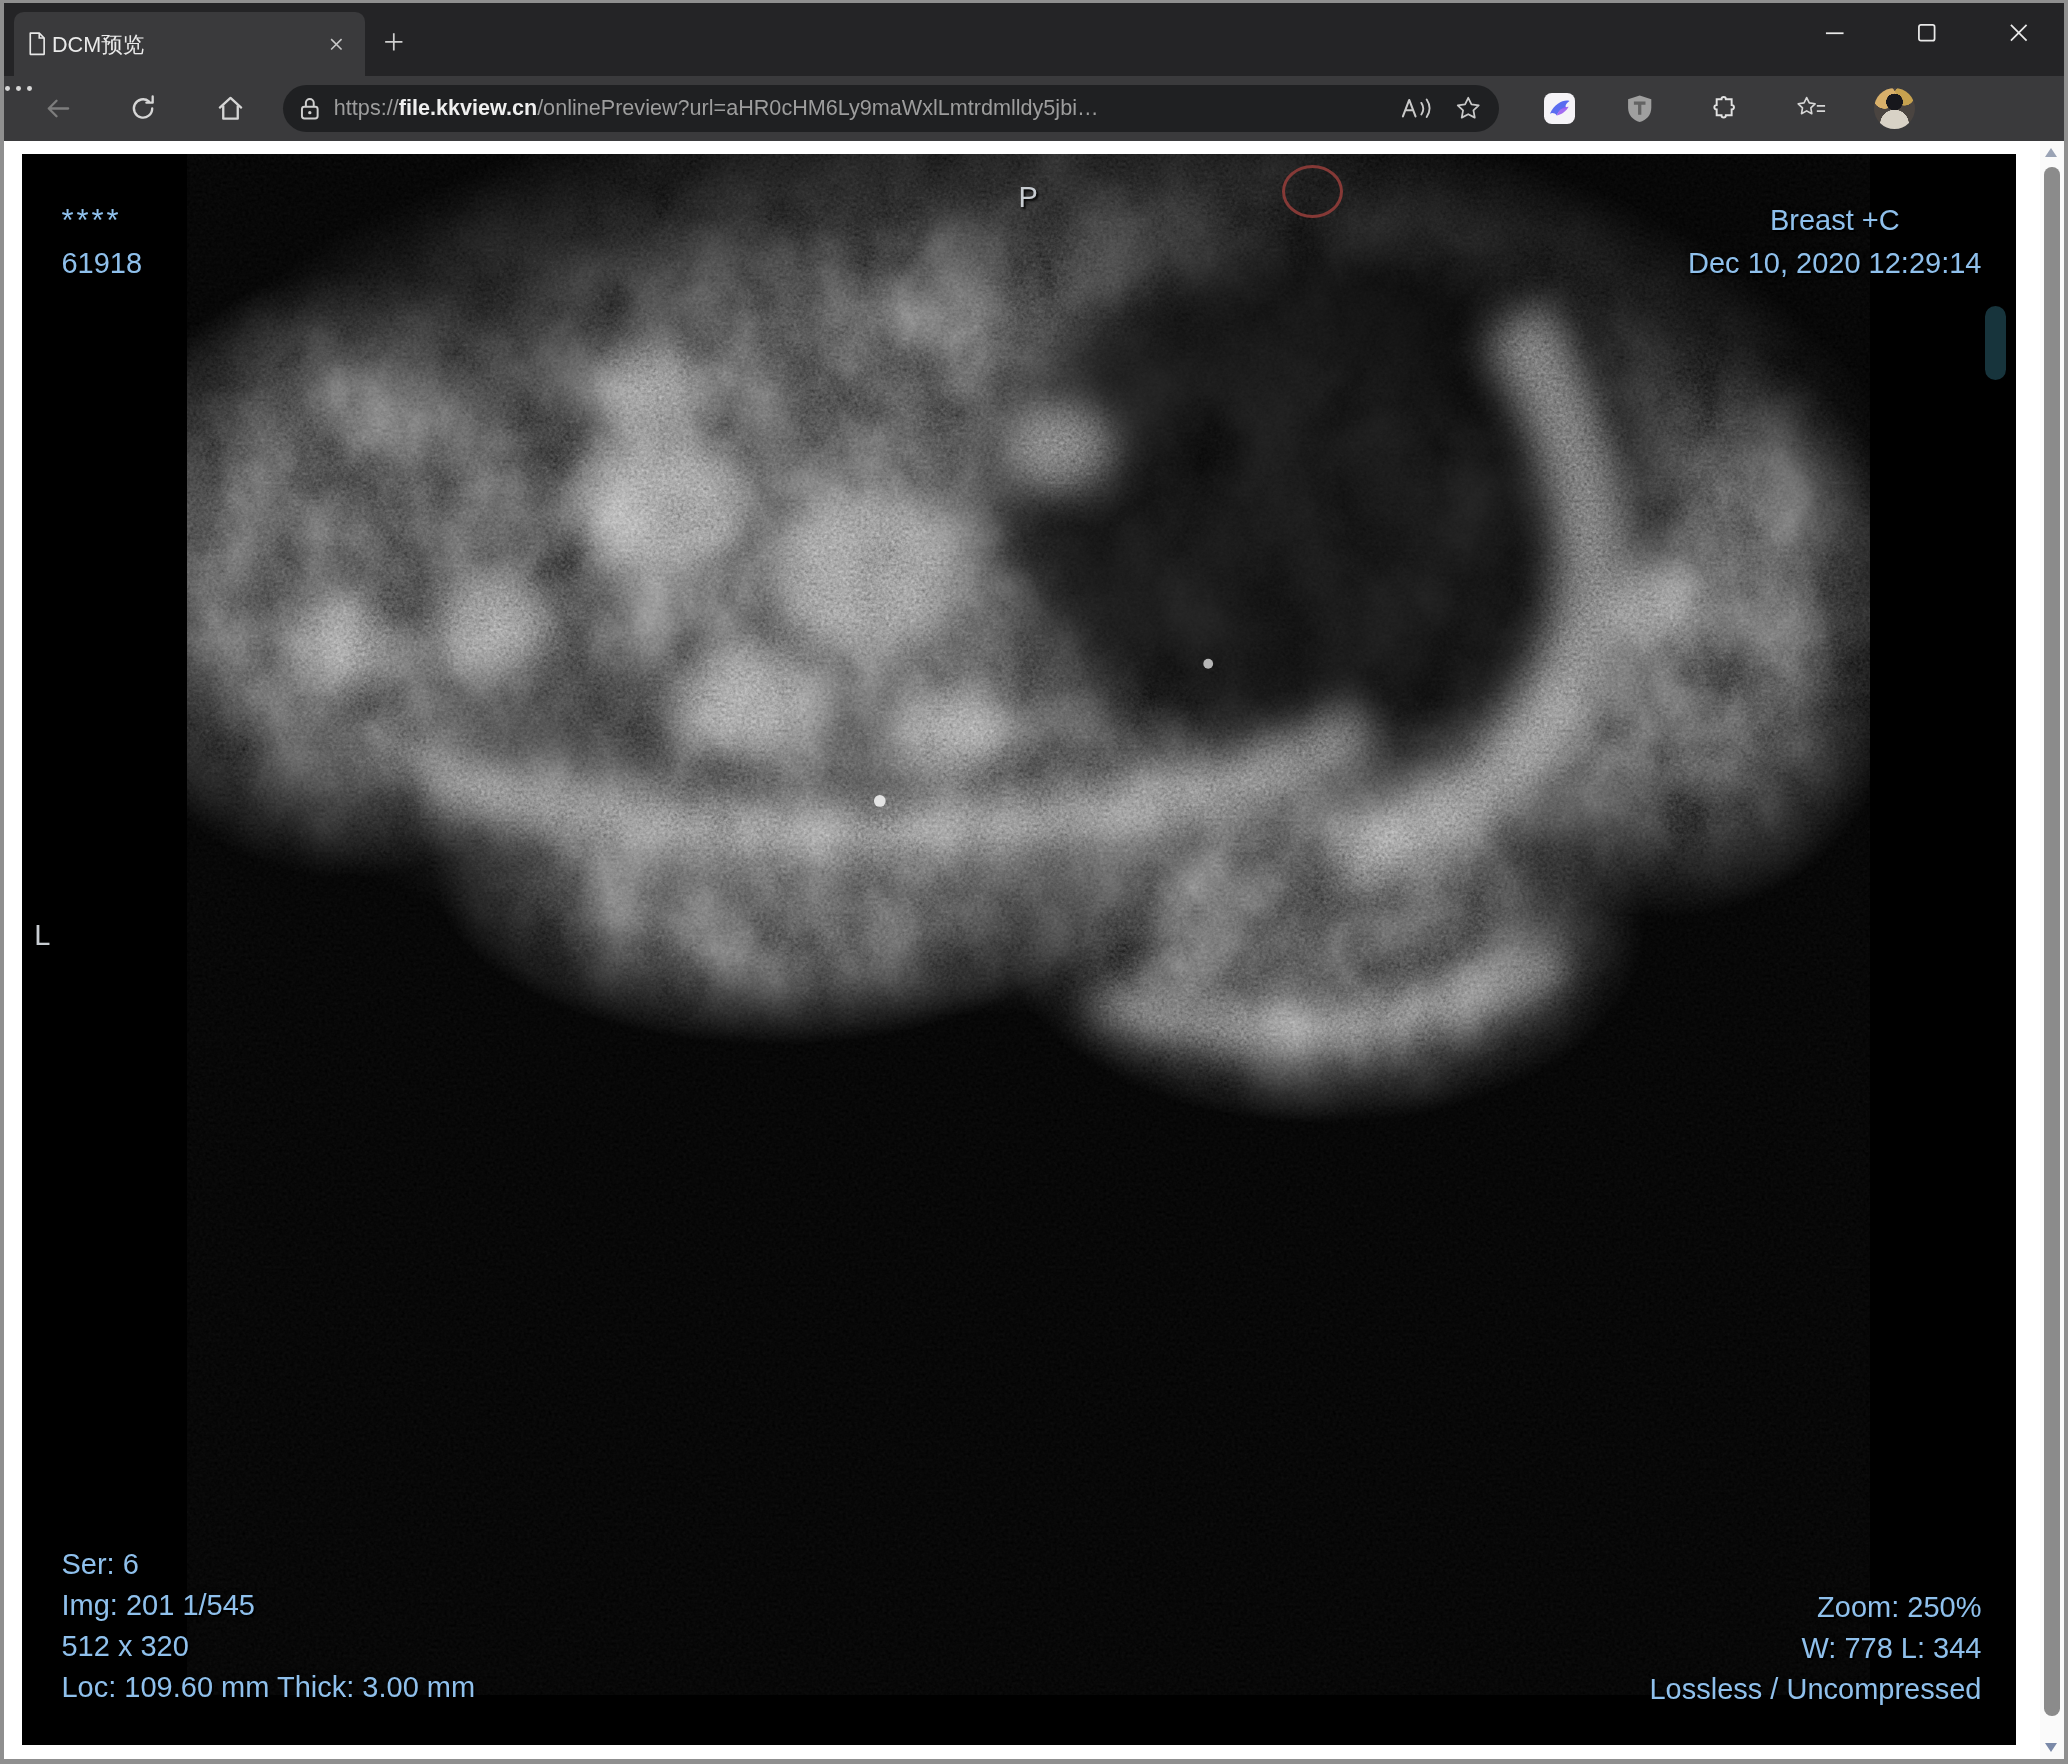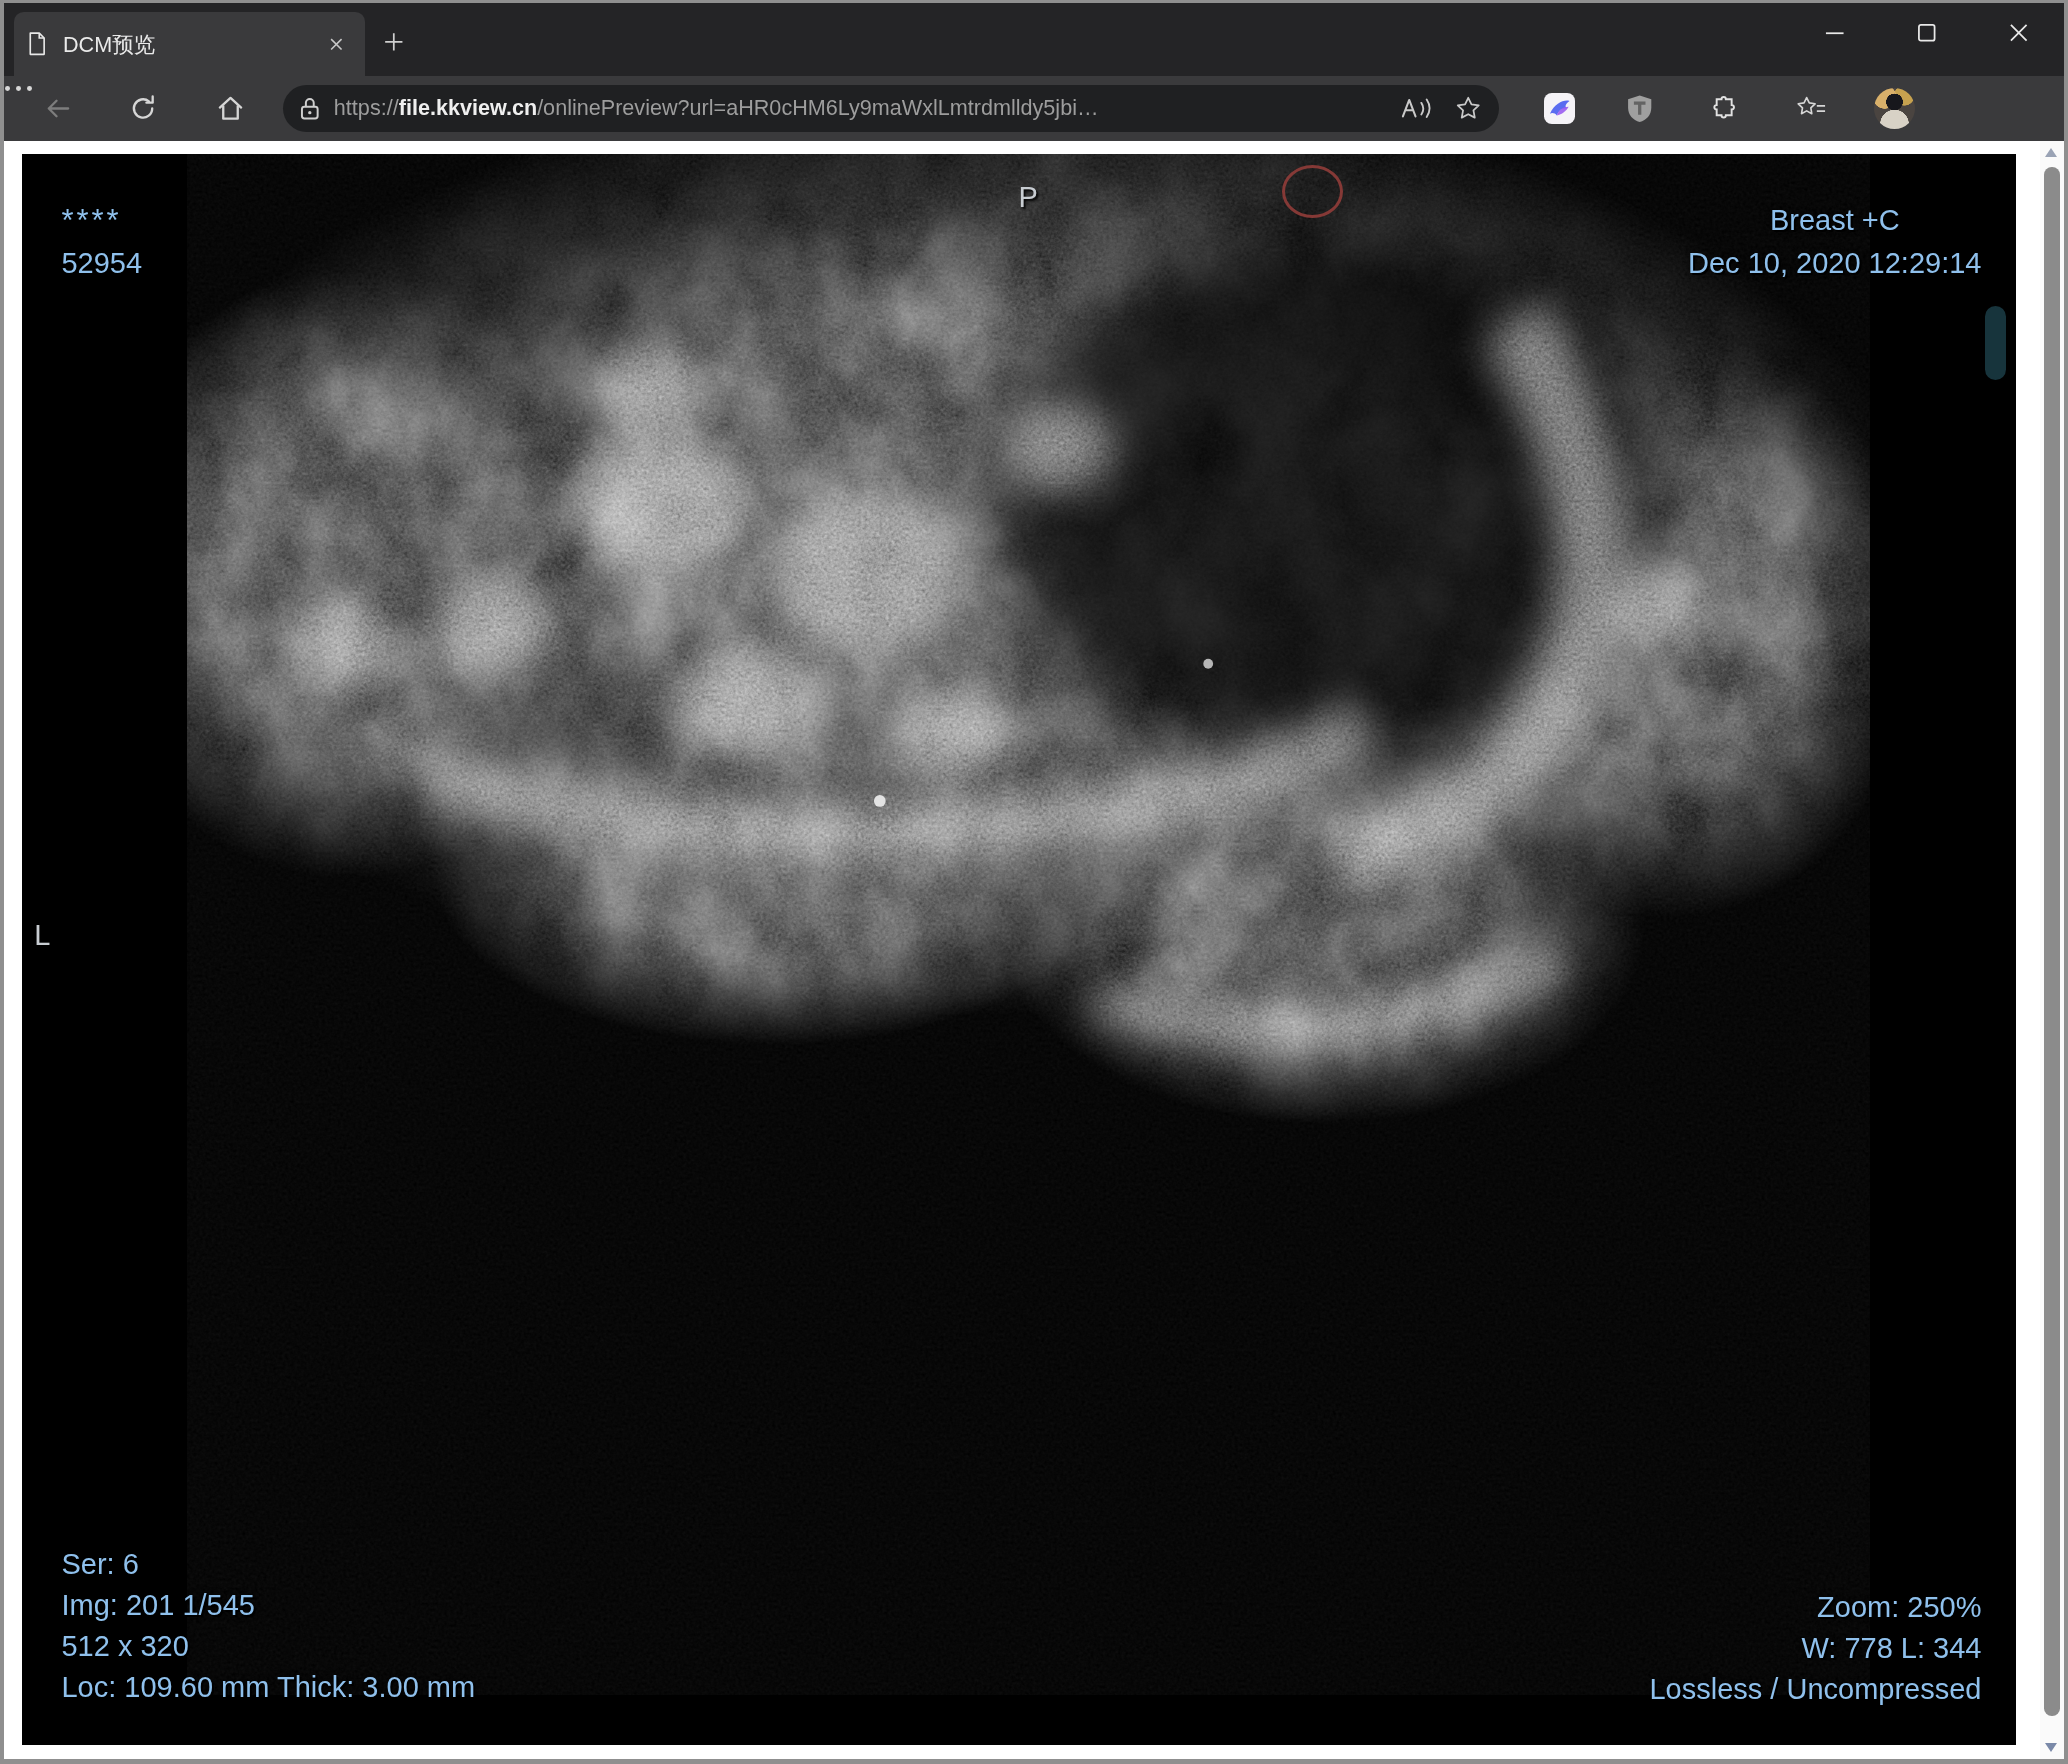--- a/index.html
+++ b/index.html
@@ -14,21 +14,21 @@
   #border-top{ left:0; top:0; width:2068px; height:2.9px; }
   #border-left{ left:0; top:0; width:3.9px; height:1764px; }
   #border-right{ left:2064px; top:0; width:3.9px; height:1764px; }
   #border-bottom{ left:0; top:1759px; width:2068px; height:4.9px; }
 
   
   #titlebar { position:absolute; left:3.9px; top:2.9px; width:2060px; height:74px; background:#242426; }
   #tab {
     position:absolute; left:9.8px; top:8.8px; width:351px; height:65px;
     background:#3a3a3c; border-radius:9.8px 9.8px 0 0;
-    display:flex; align-items:center; padding:0 13.7px; gap:16px;
+    display:flex; align-items:center; padding:0 13.7px; gap:5px;
   }
   #tab-title { color:#eaeaea; font-size:21.6px; flex:1; white-space:nowrap; overflow:hidden; }
   .icon-btn { display:flex; align-items:center; justify-content:center; }
   #tab-close { width:29px; height:29px; border-radius:5.9px; }
   #newtab { position:absolute; left:374px; top:23.5px; width:31px; height:31px; }
   #win-controls { position:absolute; right:15.7px; top:7.8px; display:flex; gap:33px; }
   .wc { width:59px; height:45px; display:flex; align-items:center; justify-content:center; }
 
   
   #toolbar { position:absolute; left:3.9px; top:76px; width:2060px; height:71px; background:#3a3a3c; }
@@ -280,21 +280,21 @@
           <rect x="200" y="0" width="1660" height="1100" fill="#d8d8d8" opacity="0.34"></rect>
           <rect x="200" y="0" width="1660" height="1100" filter="url(#grain)" opacity="0.5"></rect>
         </g>
 
         <circle cx="875" cy="660" r="6" fill="#e9e9e9" opacity="0.95"></circle>
         <circle cx="1210" cy="520" r="5" fill="#dddddd" opacity="0.8"></circle>
       </svg>
 
       <div id="ov-tl" class="ov">
         <div class="stars">****</div>
-        <div>52954</div>
+        <div>61918</div>
       </div>
       <div id="ov-tr" class="ov">
         <div>Breast +C</div>
         <div>Dec 10, 2020 12:29:14</div>
       </div>
       <div id="marker-p" class="marker">P</div>
       <div id="marker-l" class="marker">L</div>
       <div id="ov-bl" class="ov">
         <div>Ser: 6</div>
         <div>Img: 201 1/545</div>

